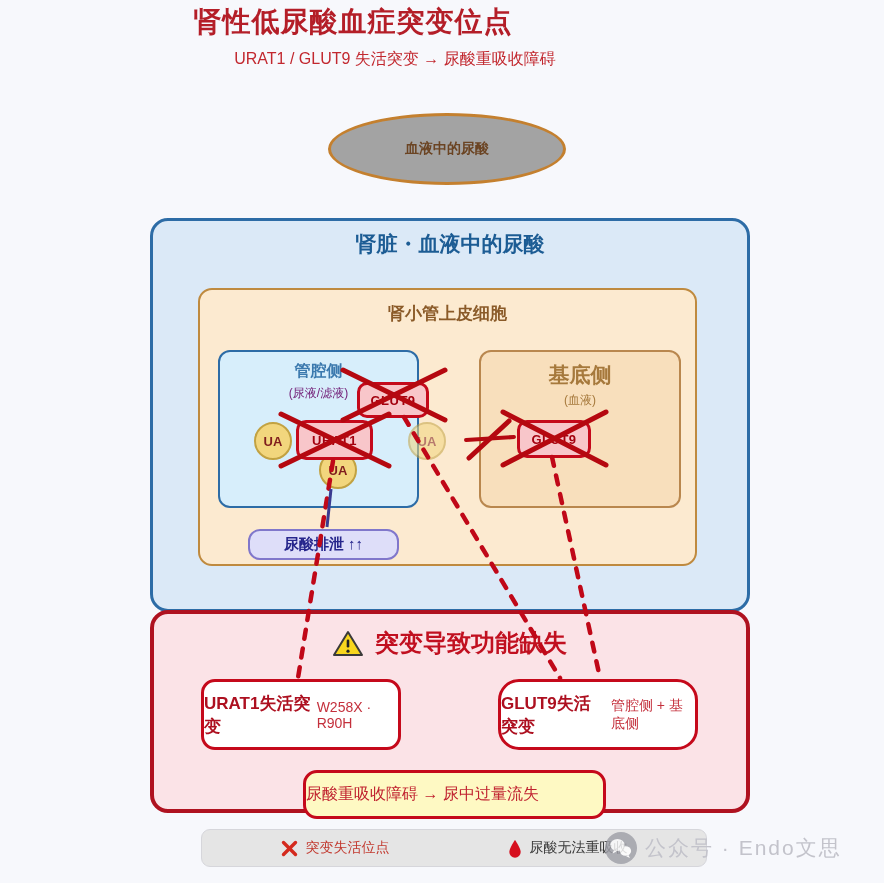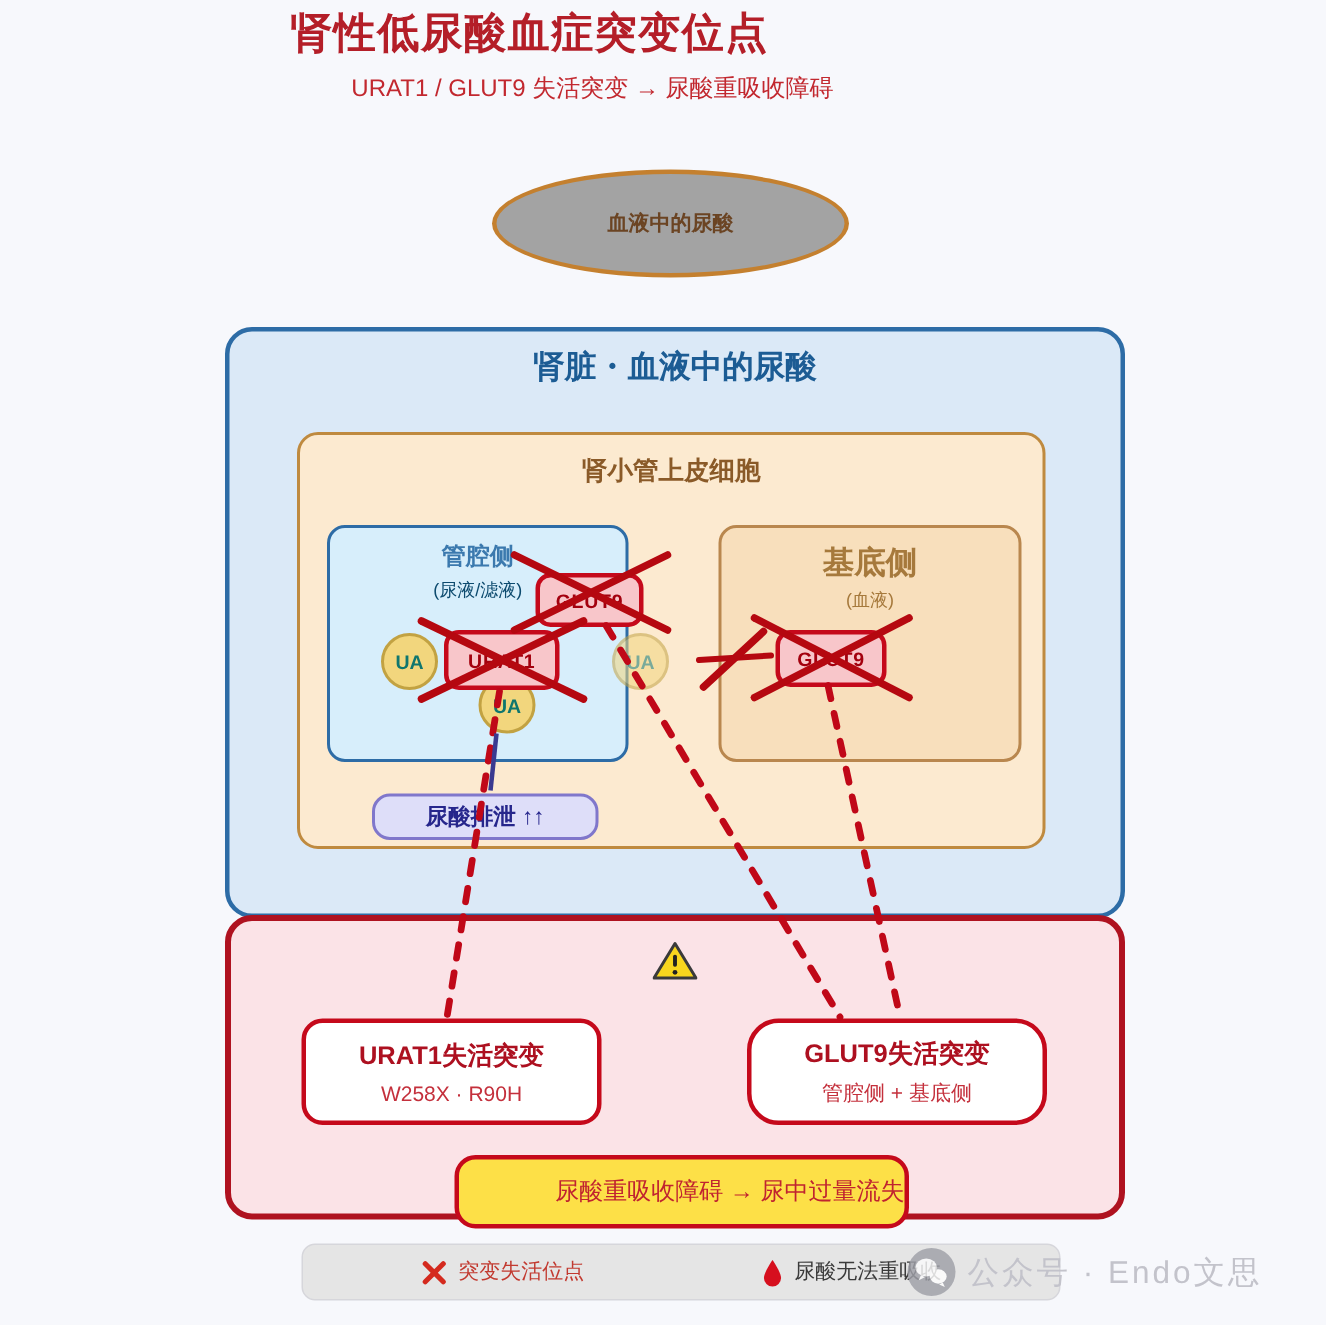--- a/index.html
+++ b/index.html
@@ -28,64 +28,64 @@
 
   .cell-panel { left:198px; top:288px; width:499px; height:278px;
     background:#FCEAD0; border:2.5px solid #BF8A3F; border-radius:14px; }
   .cell-title { left:198px; top:302px; width:499px; text-align:center;
     font-size:17px; font-weight:bold; color:#8A5A28; }
 
   .apical-box { left:218px; top:350px; width:201px; height:158px;
     background:#D7EEFB; border:2px solid #2D6CA6; border-radius:12px;
     text-align:center; }
   .apical-box .side-title { margin-top:9px; font-size:16px; font-weight:bold; color:#3B79AE; }
-  .apical-box .side-sub { margin-top:3px; font-size:12px; color:#0c4a6e; }
+  .apical-box .side-sub { margin-top:3px; font-size:12px; color:#701a75; }
 
   .baso-box { left:479px; top:350px; width:202px; height:158px;
     background:#F8DFBC; border:2px solid #B9874E; border-radius:12px;
     text-align:center; }
   .baso-box .side-title { margin-top:9px; font-size:21px; font-weight:bold; color:#A6793C; }
   .baso-box .side-sub { margin-top:3px; font-size:12px; color:#A6793C; }
 
   .transporter { background:#F8C6CA; border:3px solid #C5091B; border-radius:10px;
     display:flex; align-items:center; justify-content:center;
     font-size:13px; font-weight:bold; color:#A3000E; letter-spacing:.5px; }
   .t-urat1 { left:296px; top:420px; width:77px; height:40px; }
   .t-glut9-apical { left:357px; top:382px; width:72px; height:36px; }
   .t-glut9-baso { left:517px; top:420px; width:74px; height:38px; }
 
   .ua-circle { width:38px; height:38px; border-radius:50%;
     background:#F2D67D; border:2.5px solid #C2A242;
     display:flex; align-items:center; justify-content:center;
-    font-size:13px; font-weight:bold; color:#0f766e; }
+    font-size:13px; font-weight:bold; color:#7f1d1d; }
   .ua-1 { left:254px; top:422px; }
   .ua-2 { left:319px; top:451px; }
   .ua-3 { left:408px; top:422px; opacity:.55; }
 
   .excretion-box { left:248px; top:529px; width:151px; height:31px;
     background:#DEDEF9; border:2px solid #8077CB; border-radius:12px;
     display:flex; align-items:center; justify-content:center;
     font-size:15px; font-weight:bold; color:#26268C; }
 
   .mutation-panel { left:150px; top:610px; width:600px; height:203px;
     background:#FBE3E7; border:4px solid #AF1220; border-radius:18px; }
   .mutation-heading { left:150px; top:627px; width:600px;
     display:flex; align-items:center; justify-content:center; gap:12px; }
   .mutation-heading .heading-text { font-size:24px; font-weight:bold; color:#C11020; }
 
   .mutation-card { background:#FFFFFF; border:3.5px solid #C5091B; border-radius:14px;
-    display:flex; flex-direction:column; align-items:center; justify-content:center; gap:6px; }
+    display:flex; flex-direction:row; align-items:center; justify-content:center; gap:6px; }
   .card-urat1 { left:201px; top:679px; width:200px; height:71px; }
   .card-glut9 { left:498px; top:679px; width:200px; height:71px;border-radius:21px; }
   .mutation-card .card-title { font-size:17px; font-weight:bold; color:#AD1020; }
   .mutation-card .card-sub { font-size:14px; color:#C4303C; }
 
   .outcome-box { left:303px; top:770px; width:303px; height:49px; z-index:45;
-    background:#fde047; border:3px solid #C5091B; border-radius:14px;
-    display:flex; align-items:center; justify-content:flex-end;
+    background:#fef9c3; border:3px solid #C5091B; border-radius:14px;
+    display:flex; align-items:center; justify-content:flex-start;
     font-size:16px; color:#C02330; }
 
   .legend-box { left:201px; top:829px; width:506px; height:38px;
     background:#e5e5e5; border:1.5px solid #D6D6DB; border-radius:9px;
     display:flex; align-items:center; justify-content:center; gap:118px; }
   .legend-item { display:flex; align-items:center; gap:8px; font-size:14px; }
   .legend-item.mut { color:#C23A30; }
   .legend-item.drop { color:#3A3A3A; }
 
   .watermark { left:604px; top:831px; z-index:60;
@@ -137,20 +137,21 @@
   </div>
 
   <div class="abs mutation-panel"></div>
 
   <div class="abs mutation-heading">
     <svg width="30" height="27" viewBox="0 0 30 27">
       <path d="M15 2 L29 25 H1 Z" fill="#F8D61E" stroke="#3A3A3A" stroke-width="2" stroke-linejoin="round"></path>
       <rect x="13.7" y="9.5" width="2.6" height="8" rx="1.2" fill="#222"></rect>
       <circle cx="15" cy="21.2" r="1.6" fill="#222"></circle>
     </svg>
+    <span class="heading-text">突变导致功能缺失</span>
   </div>
 
   <div class="abs mutation-card card-urat1">
     <div class="card-title">URAT1失活突变</div>
     <div class="card-sub">W258X · R90H</div>
   </div>
 
   <div class="abs mutation-card card-glut9">
     <div class="card-title">GLUT9失活突变</div>
     <div class="card-sub">管腔侧 + 基底侧</div>

